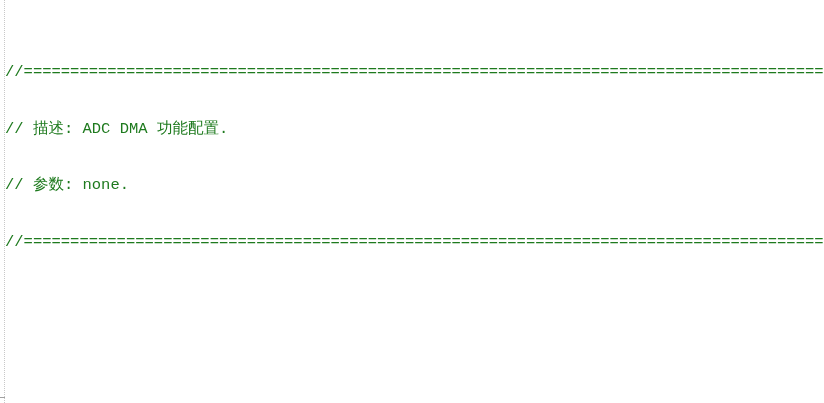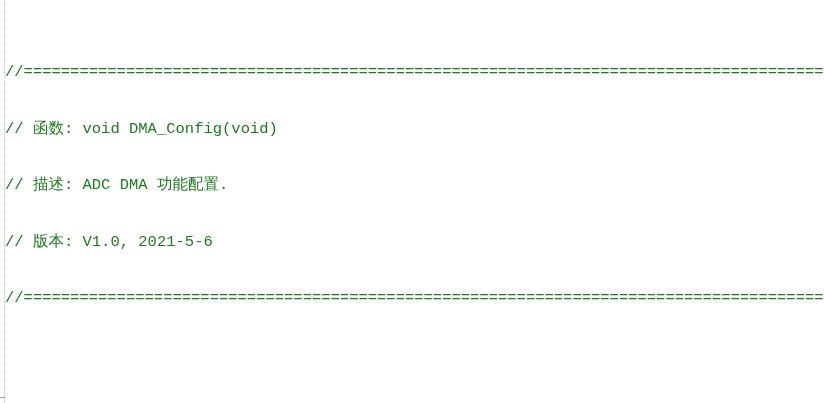--- a/index.html
+++ b/index.html
@@ -58,23 +58,22 @@
 </head>
 <body>
 
 <div class="editor">
   <div class="gutter"></div>
   <div class="end-tick"></div>
 
   <div class="lines">
 
     <div class="line"><span class="cm">//=================================================================================================</span></div>
-    <div class="line"><span class="cm">// 函数: void DMA_Config(void)</span></div>
     <div class="line"><span class="cm">// 描述: ADC DMA 功能配置.</span></div>
-    <div class="line"><span class="cm">// 版本: V1.0, 2021-5-6</span></div>
+    <div class="line"><span class="cm">// 参数: none.</span></div>
     <div class="line"><span class="cm">//=================================================================================================</span></div>
 
     
 
     
 
     
     
 
     

